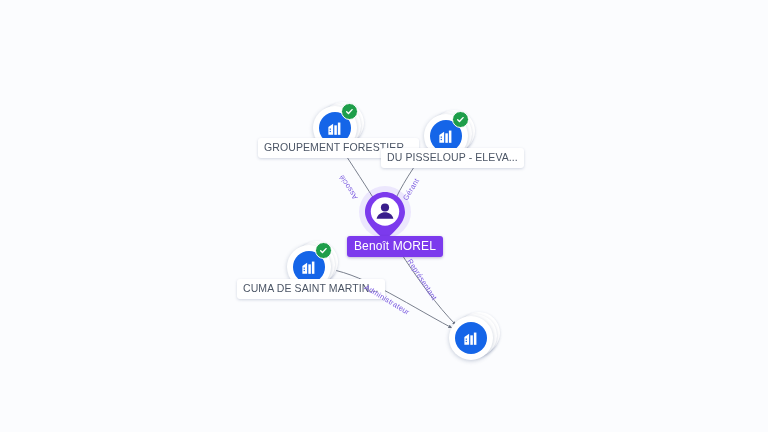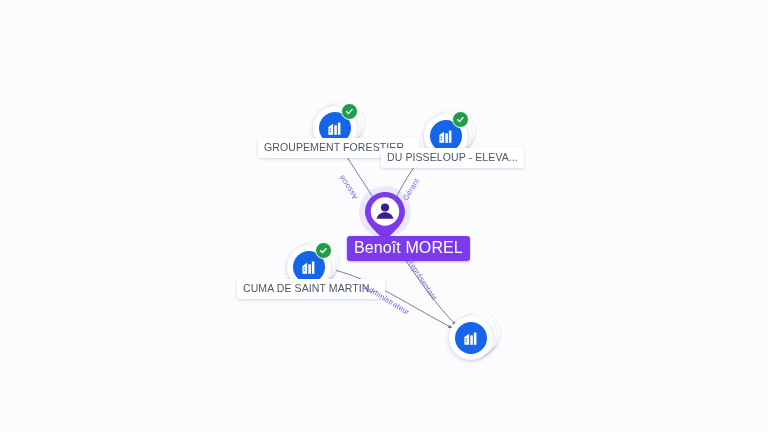--- a/index.html
+++ b/index.html
@@ -122,21 +122,21 @@
   }
   .pin-shape {
     position: absolute;
     left: 0;
     top: 0;
   }
   .person-label {
     position: absolute;
     background: #7C3AED;
     color: #ffffff;
-    font-size: 16px;
+    font-size: 12px;
     line-height: 1;
     letter-spacing: 0.1px;
     padding: 4px 7px 5px 7px;
     border-radius: 3px;
     white-space: nowrap;
     box-shadow: 0 1px 3px rgba(60,30,130,0.32);
   }
 
   
   .edge-label {

